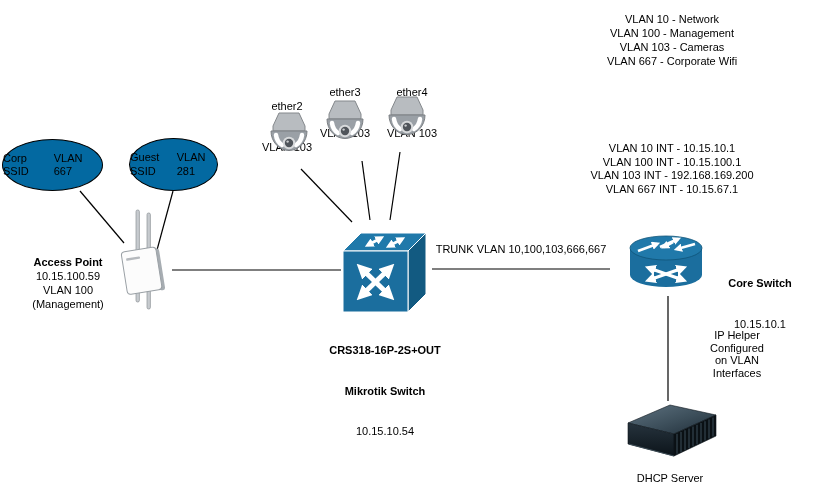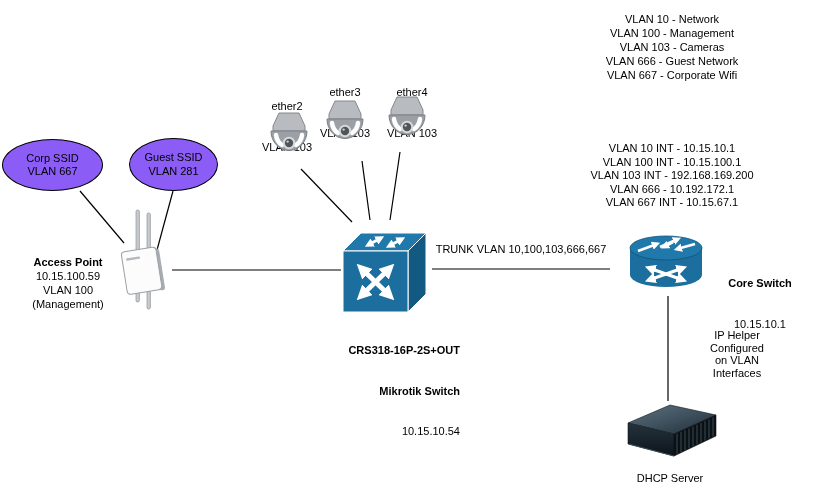--- a/index.html
+++ b/index.html
@@ -4,33 +4,33 @@
 <style>
   html,body{margin:0;padding:0;background:#ffffff;}
   #canvas{position:relative;width:821px;height:490px;background:#fff;overflow:hidden;
           font-family:"Liberation Sans",sans-serif;color:#000;font-size:11px;padding-left:8px;}
   .abs{position:absolute;}
   .ctr{text-align:center;}
   .lbl{line-height:13.5px;white-space:pre;}
   .bold{font-weight:bold;}
   #legend-vlans{left:570px;top:12px;width:204px;line-height:14px;}
   #legend-ints{left:562px;top:142px;width:220px;line-height:13.5px;}
-  .oval{border:1.3px solid #000;border-radius:50%;background:#8b5cf6;
-        display:flex;flex-direction:column;align-items:center;justify-content:center;line-height:13.5px;}
+  .oval{border:1.3px solid #000;border-radius:50%;background:#0369a1;
+        display:flex;flex-direction:row;align-items:center;justify-content:center;line-height:13.5px;}
   #oval-corp{left:2px;top:139px;width:99px;height:50px;}
   #oval-guest{left:129px;top:138px;width:87px;height:51px;}
   #ap-icon{left:115px;top:206px;}
   #ap-label{left:6px;top:255px;width:124px;line-height:14px;}
   .cam{width:46px;height:52px;}
   #cam1{left:266px;top:110px;} #cam2{left:322px;top:98px;} #cam3{left:384px;top:94px;}
   #cam1-label{left:252px;top:73px;width:70px;}
   #cam2-label{left:310px;top:59px;width:70px;}
   #cam3-label{left:377px;top:59px;width:70px;}
   #switch-icon{left:342px;top:231px;}
-  #switch-label{left:310px;top:317px;width:150px;text-align:right;}
+  #switch-label{left:310px;top:317px;width:150px;}
   #trunk-label{left:425px;top:243px;width:192px;}
   #core-icon{left:626px;top:234px;}
   #core-label{left:712px;top:250px;width:96px;}
   #ip-helper{left:689px;top:329px;width:96px;line-height:12.7px;}
   #server-icon{left:623px;top:398px;}
   #server-label{left:618px;top:464px;width:104px;margin-top:8px;}
   #edges{left:0;top:0;}
   .face-front{fill:#1b6e9e;} .face-top{fill:#2079aa;} .face-side{fill:#125a81;}
 </style>
 </head>
@@ -48,29 +48,27 @@
       <line x1="172" y1="270" x2="341" y2="270"></line>
       <line x1="432" y1="269" x2="610" y2="269"></line>
       <line x1="668" y1="296" x2="668" y2="401"></line>
     </g>
   </svg>
 
   <div id="legend-vlans" class="abs ctr">
     <div>VLAN 10 - Network</div>
     <div>VLAN 100 - Management</div>
     <div>VLAN 103 - Cameras</div>
-    <div>VLAN 666 - Guest Network</div>
     <div>VLAN 667 - Corporate Wifi</div>
   </div>
 
   <div id="legend-ints" class="abs ctr">
     <div>VLAN 10 INT - 10.15.10.1</div>
     <div>VLAN 100 INT - 10.15.100.1</div>
     <div>VLAN 103 INT - 192.168.169.200</div>
-    <div>VLAN 666 - 10.192.172.1</div>
     <div>VLAN 667 INT - 10.15.67.1</div>
   </div>
 
   <div id="oval-corp" class="abs oval">
     <div>Corp SSID</div>
     <div>VLAN 667</div>
   </div>
   <div id="oval-guest" class="abs oval">
     <div>Guest SSID</div>
     <div>VLAN 281</div>

